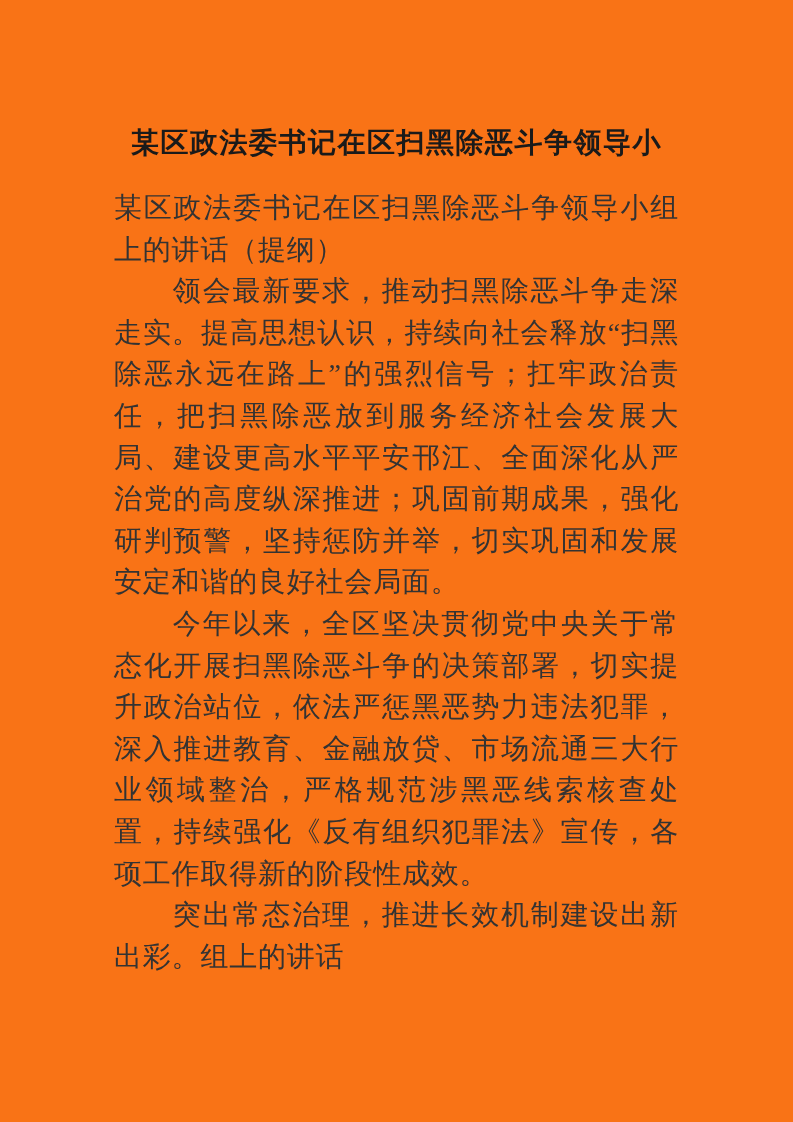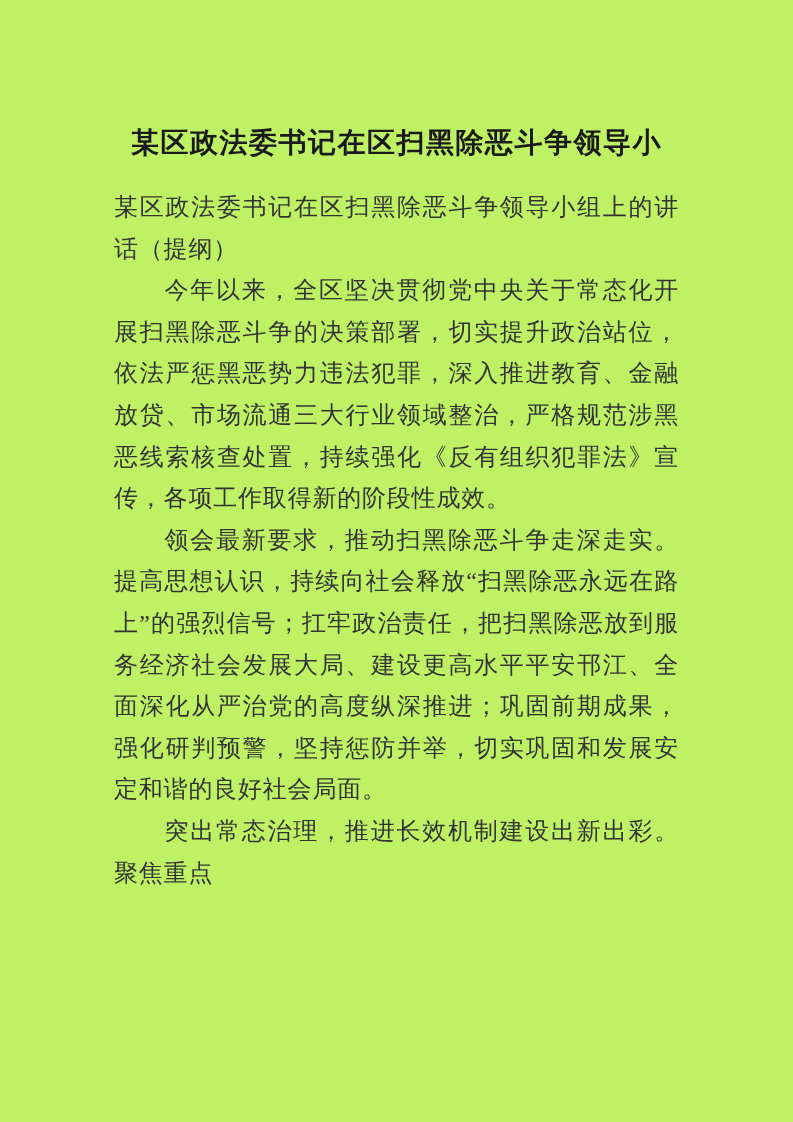--- a/index.html
+++ b/index.html
@@ -5,38 +5,38 @@
   html, body {
     margin: 0;
     padding: 0;
     background: #ffffff;
   }
   .page {
     position: relative;
     width: 793px;
     height: 1122px;
     box-sizing: border-box;
-    background: #bef264;
+    background: #f97316;
     padding: 117px 114px 0 114px;
     overflow: hidden;
     font-family: "Liberation Serif", "DejaVu Serif", serif;
   }
   .doc-title {
     margin: 0;
     font-size: 28px;
     font-weight: bold;
     line-height: 52px;
     letter-spacing: 1.5px;
     text-align: center;
     color: #1a1a1a;
     font-family: "Liberation Serif", "DejaVu Serif", serif;
   }
   .doc-body {
     margin-top: 18px;
-    font-size: 24px;
+    font-size: 28px;
     line-height: 41.6px;
     letter-spacing: 0.8px;
     color: #333333;
     text-align: justify;
     text-justify: inter-ideograph;
   }
   .doc-body p {
     margin: 0;
     padding: 0;
   }
@@ -48,18 +48,18 @@
 <body>
 
 <div class="page">
 
   <h1 class="doc-title">
     <span>某区政法委书记在区扫黑除恶斗争领导小</span><br>
   </h1>
 
   <div class="doc-body">
     <p>某区政法委书记在区扫黑除恶斗争领导小组上的讲话（提纲）</p>
+    <p class="indent">领会最新要求，推动扫黑除恶斗争走深走实。提高思想认识，持续向社会释放“扫黑除恶永远在路上”的强烈信号；扛牢政治责任，把扫黑除恶放到服务经济社会发展大局、建设更高水平平安邗江、全面深化从严治党的高度纵深推进；巩固前期成果，强化研判预警，坚持惩防并举，切实巩固和发展安定和谐的良好社会局面。</p>
     <p class="indent">今年以来，全区坚决贯彻党中央关于常态化开展扫黑除恶斗争的决策部署，切实提升政治站位，依法严惩黑恶势力违法犯罪，深入推进教育、金融放贷、市场流通三大行业领域整治，严格规范涉黑恶线索核查处置，持续强化《反有组织犯罪法》宣传，各项工作取得新的阶段性成效。</p>
-    <p class="indent">领会最新要求，推动扫黑除恶斗争走深走实。提高思想认识，持续向社会释放“扫黑除恶永远在路上”的强烈信号；扛牢政治责任，把扫黑除恶放到服务经济社会发展大局、建设更高水平平安邗江、全面深化从严治党的高度纵深推进；巩固前期成果，强化研判预警，坚持惩防并举，切实巩固和发展安定和谐的良好社会局面。</p>
-    <p class="indent">突出常态治理，推进长效机制建设出新出彩。聚焦重点</p>
+    <p class="indent">突出常态治理，推进长效机制建设出新出彩。组上的讲话</p>
   </div>
 
 </div>
 
 </body></html>

